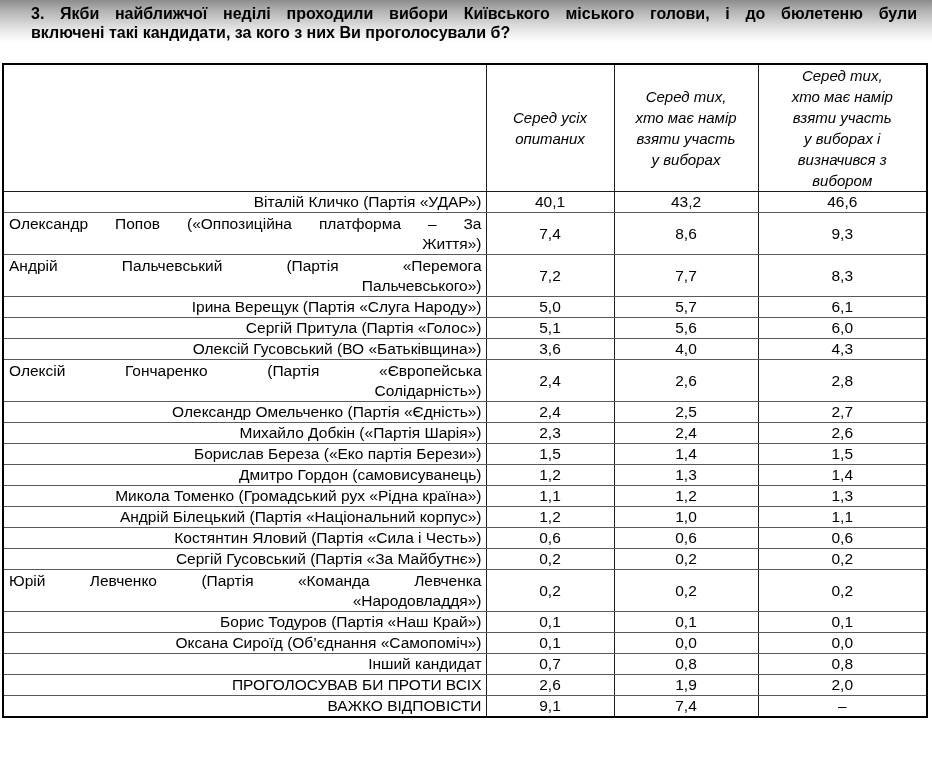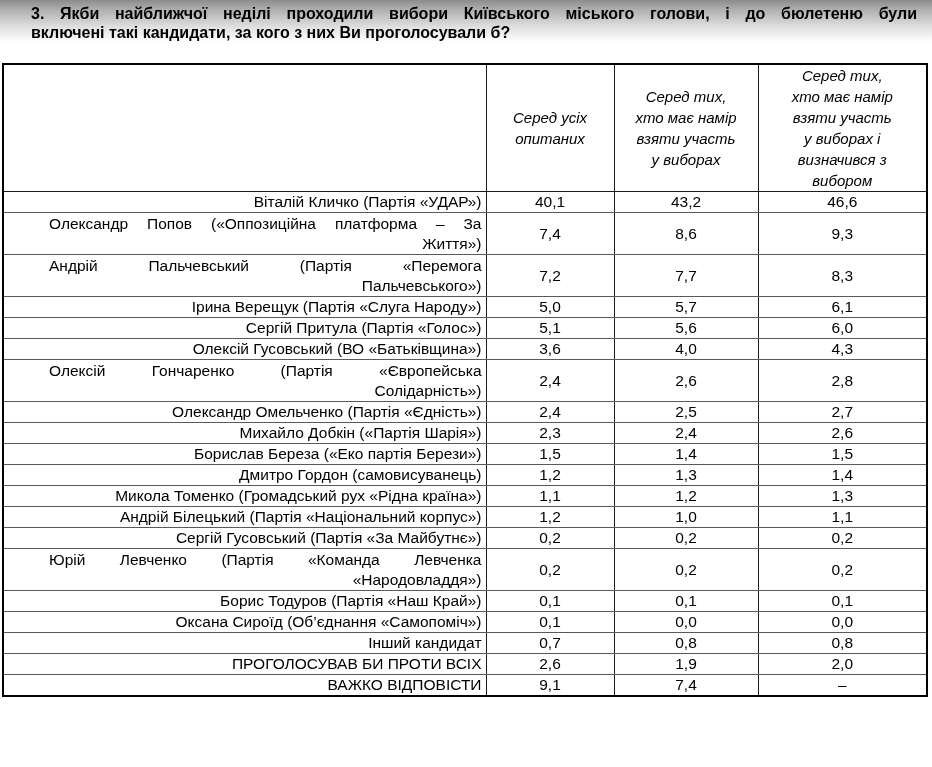--- a/index.html
+++ b/index.html
@@ -61,21 +61,21 @@
   tr.single { height: 20px; }
   tr.double { height: 42px; }
 
   td.cand { padding: 0 4px 0 5px; }
   .cand-line {
     font-size: 15.5px;
     line-height: 20px;
     white-space: pre-wrap;
     text-align: right;
   }
-  .cand-line.just { text-align: justify; text-align-last: justify; margin-left: 40px; }
+  .cand-line.just { text-align: justify; text-align-last: justify; }
 
   td.val {
     text-align: center;
     font-size: 15.5px;
   }
 </style>
 </head>
 <body>
 
 <div class="page">
@@ -218,20 +218,28 @@
         <tr class="single">
           <td class="cand">
             <div class="cand-line">Андрій Білецький (Партія «Національний корпус»)</div>
           </td>
           <td class="val">1,2</td>
           <td class="val">1,0</td>
           <td class="val">1,1</td>
         </tr>
         <tr class="single">
           <td class="cand">
+            <div class="cand-line">Костянтин Яловий (Партія «Сила і Честь»)</div>
+          </td>
+          <td class="val">0,6</td>
+          <td class="val">0,6</td>
+          <td class="val">0,6</td>
+        </tr>
+        <tr class="single">
+          <td class="cand">
             <div class="cand-line">Сергій Гусовський (Партія «За Майбутнє»)</div>
           </td>
           <td class="val">0,2</td>
           <td class="val">0,2</td>
           <td class="val">0,2</td>
         </tr>
         <tr class="double">
           <td class="cand">
             <div class="cand-line just">Юрій Левченко (Партія «Команда Левченка</div>
             <div class="cand-line">«Народовладдя»)</div>

